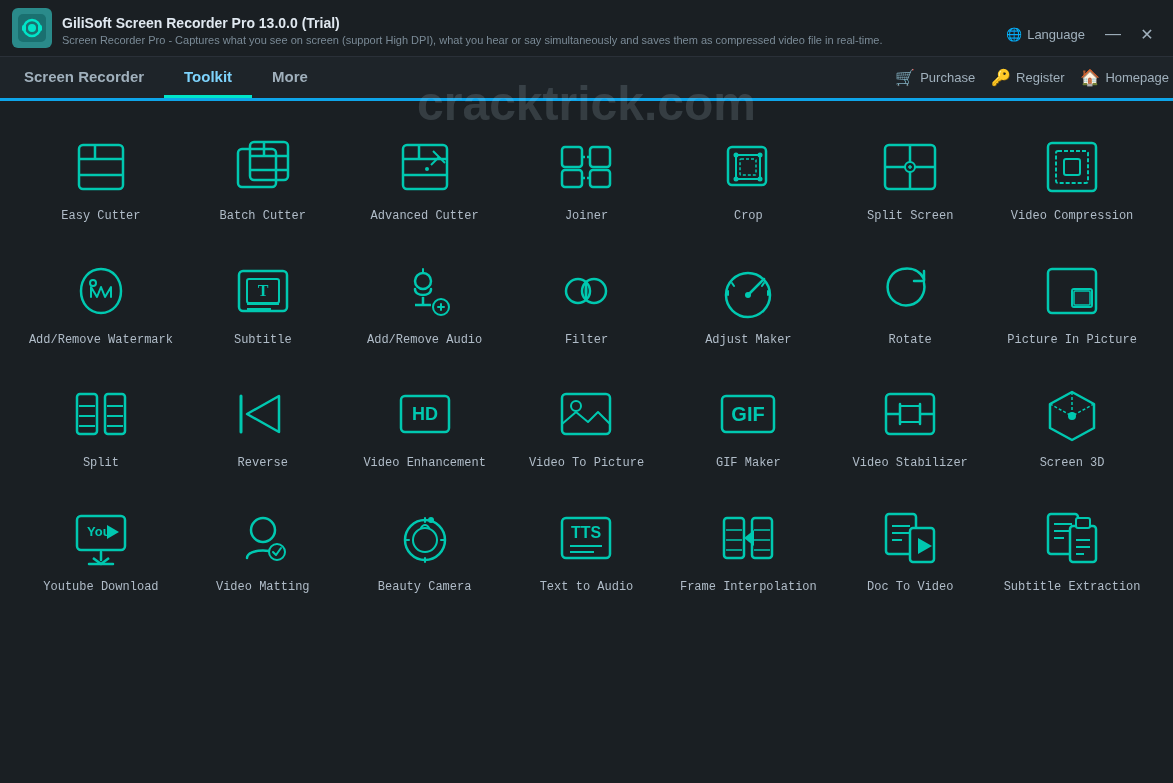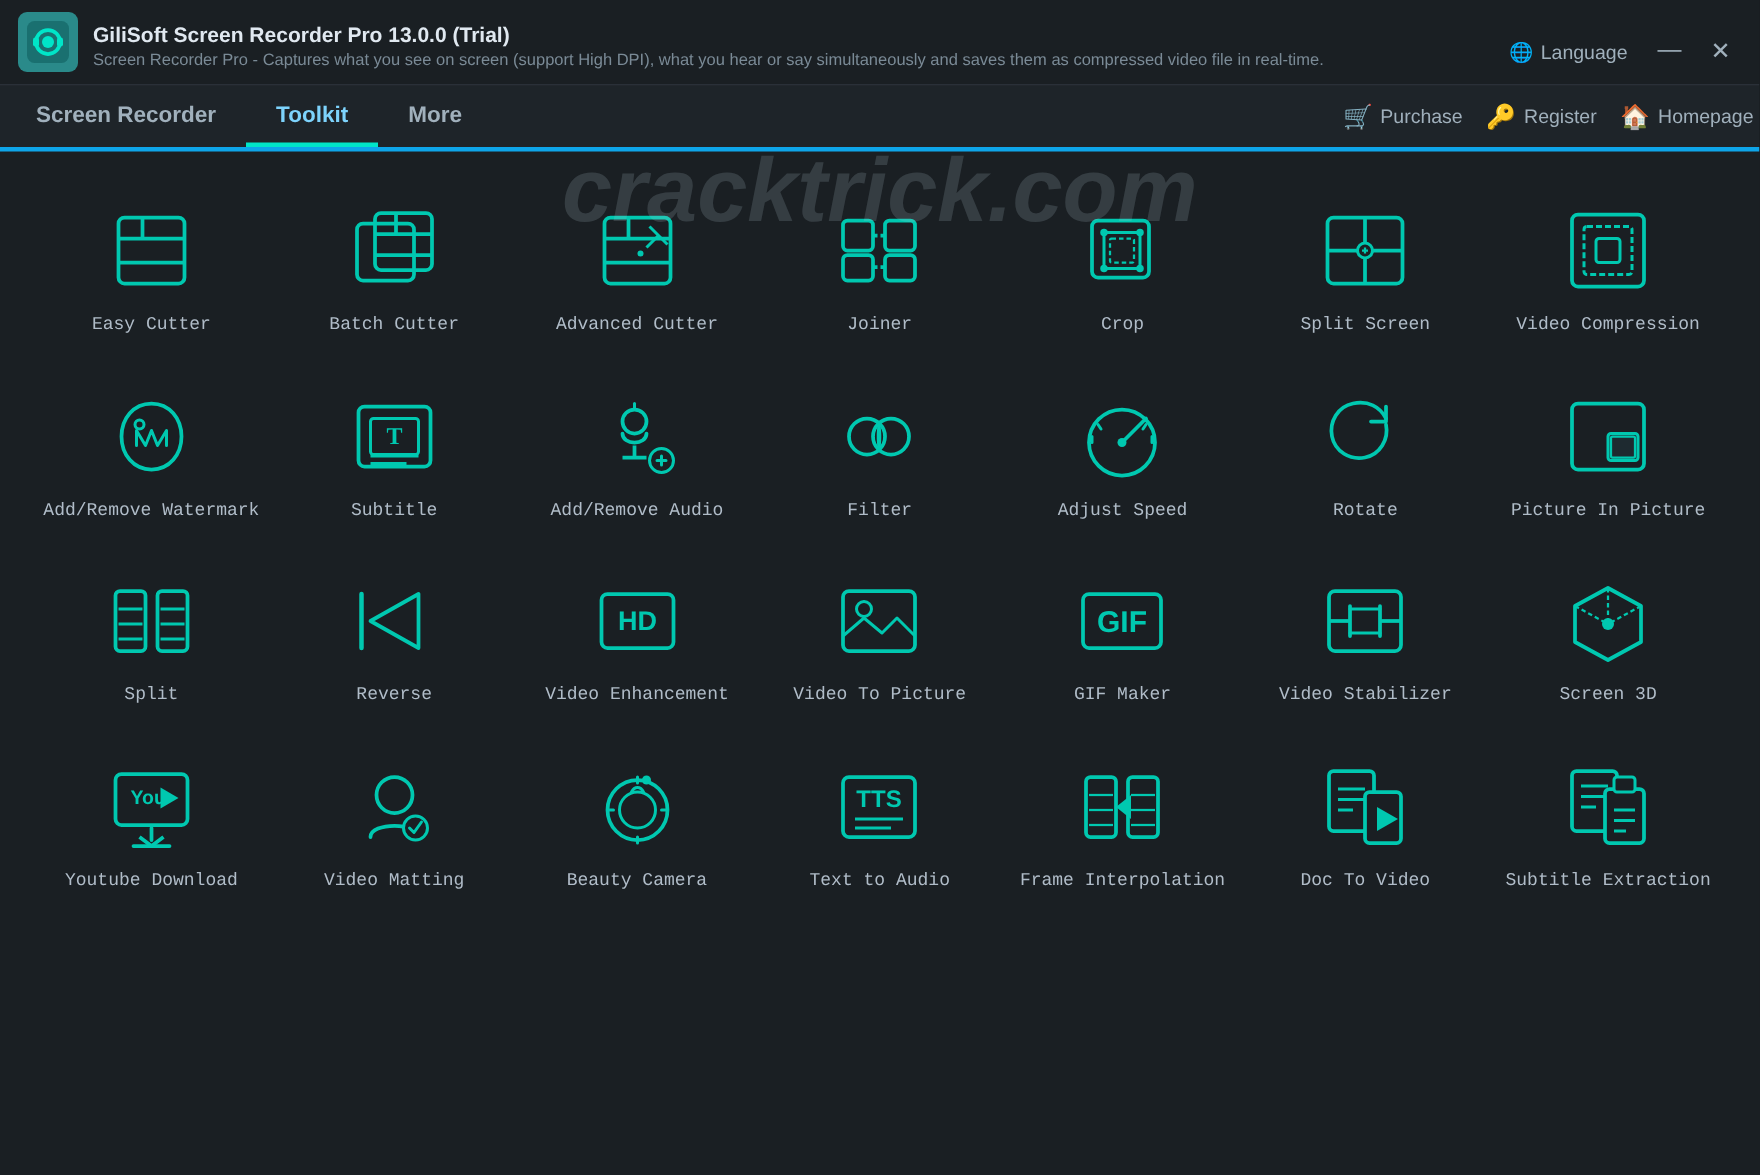--- a/index.html
+++ b/index.html
@@ -115,30 +115,29 @@
       color: #a0b0bc;
       cursor: pointer;
     }
     .nav-action-icon {
       font-size: 16px;
     }
 
     
     .watermark {
       position: absolute;
-      top: 92px;
+      top: 76px;
       left: 50%;
       transform: translateX(-50%);
-      font-size: 60px;
+      font-size: 48px;
       font-weight: 700;
       color: rgba(180,200,210,0.18);
       pointer-events: none;
       z-index: 10;
       white-space: nowrap;
-      font-style: italic;
     }
 
     
     .main-content {
       padding: 20px 20px 10px 20px;
       overflow-y: auto;
       height: calc(783px - 90px - 44px);
     }
 
     
@@ -383,21 +382,21 @@
     <div class="tool-item">
       <div class="tool-icon">
         <svg viewBox="0 0 60 60" fill="none" xmlns="http://www.w3.org/2000/svg">
           <circle cx="30" cy="34" r="22" stroke="#00c8b0" stroke-width="2.5"></circle>
           <path d="M30 34 L46 18" stroke="#00c8b0" stroke-width="2.5" stroke-linecap="round"></path>
           <circle cx="30" cy="34" r="3" fill="#00c8b0"></circle>
           <path d="M10 34 L10 30 M50 34 L50 30" stroke="#00c8b0" stroke-width="2" stroke-linecap="round"></path>
           <path d="M14 22 L16 25 M46 22 L44 25" stroke="#00c8b0" stroke-width="2" stroke-linecap="round"></path>
         </svg>
       </div>
-      <div class="tool-label">Adjust Speed</div>
+      <div class="tool-label">Adjust Maker</div>
     </div>
 
     <div class="tool-item">
       <div class="tool-icon">
         <svg viewBox="0 0 60 60" fill="none" xmlns="http://www.w3.org/2000/svg">
           <path d="M44 18 C40 10 32 6 22 8 C12 10 6 20 8 30 C10 40 20 46 30 44 C40 42 46 32 44 22" stroke="#00c8b0" stroke-width="2.5" stroke-linecap="round"></path>
           <path d="M44 10 L44 20 L34 20" stroke="#00c8b0" stroke-width="2.5" stroke-linecap="round" stroke-linejoin="round"></path>
         </svg>
       </div>
       <div class="tool-label">Rotate</div>

